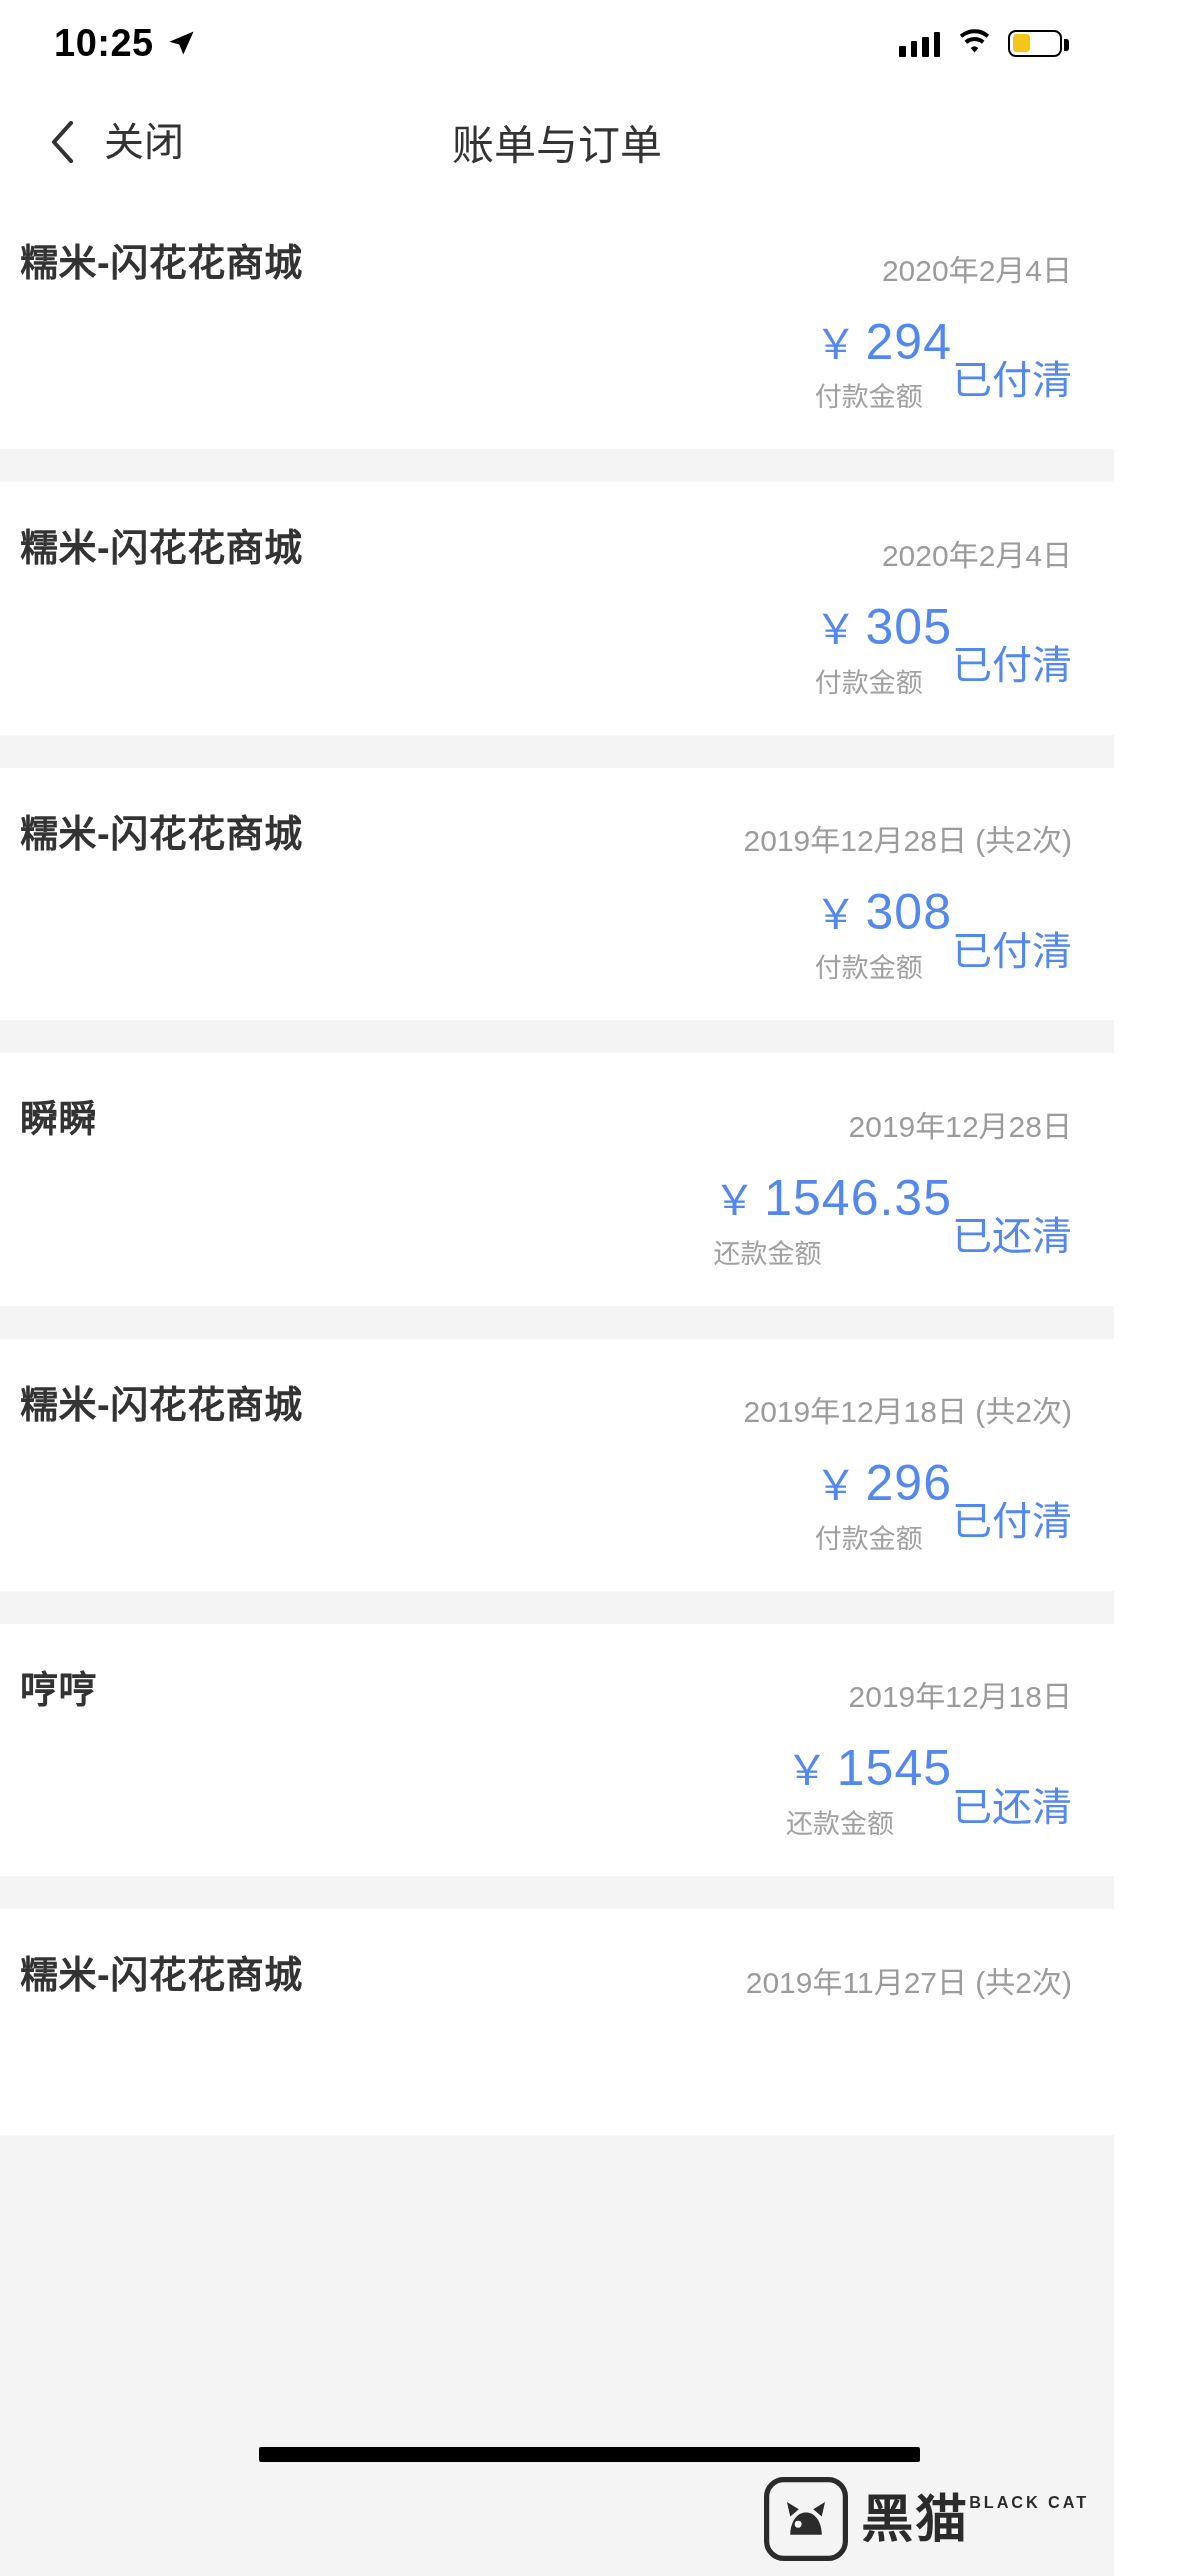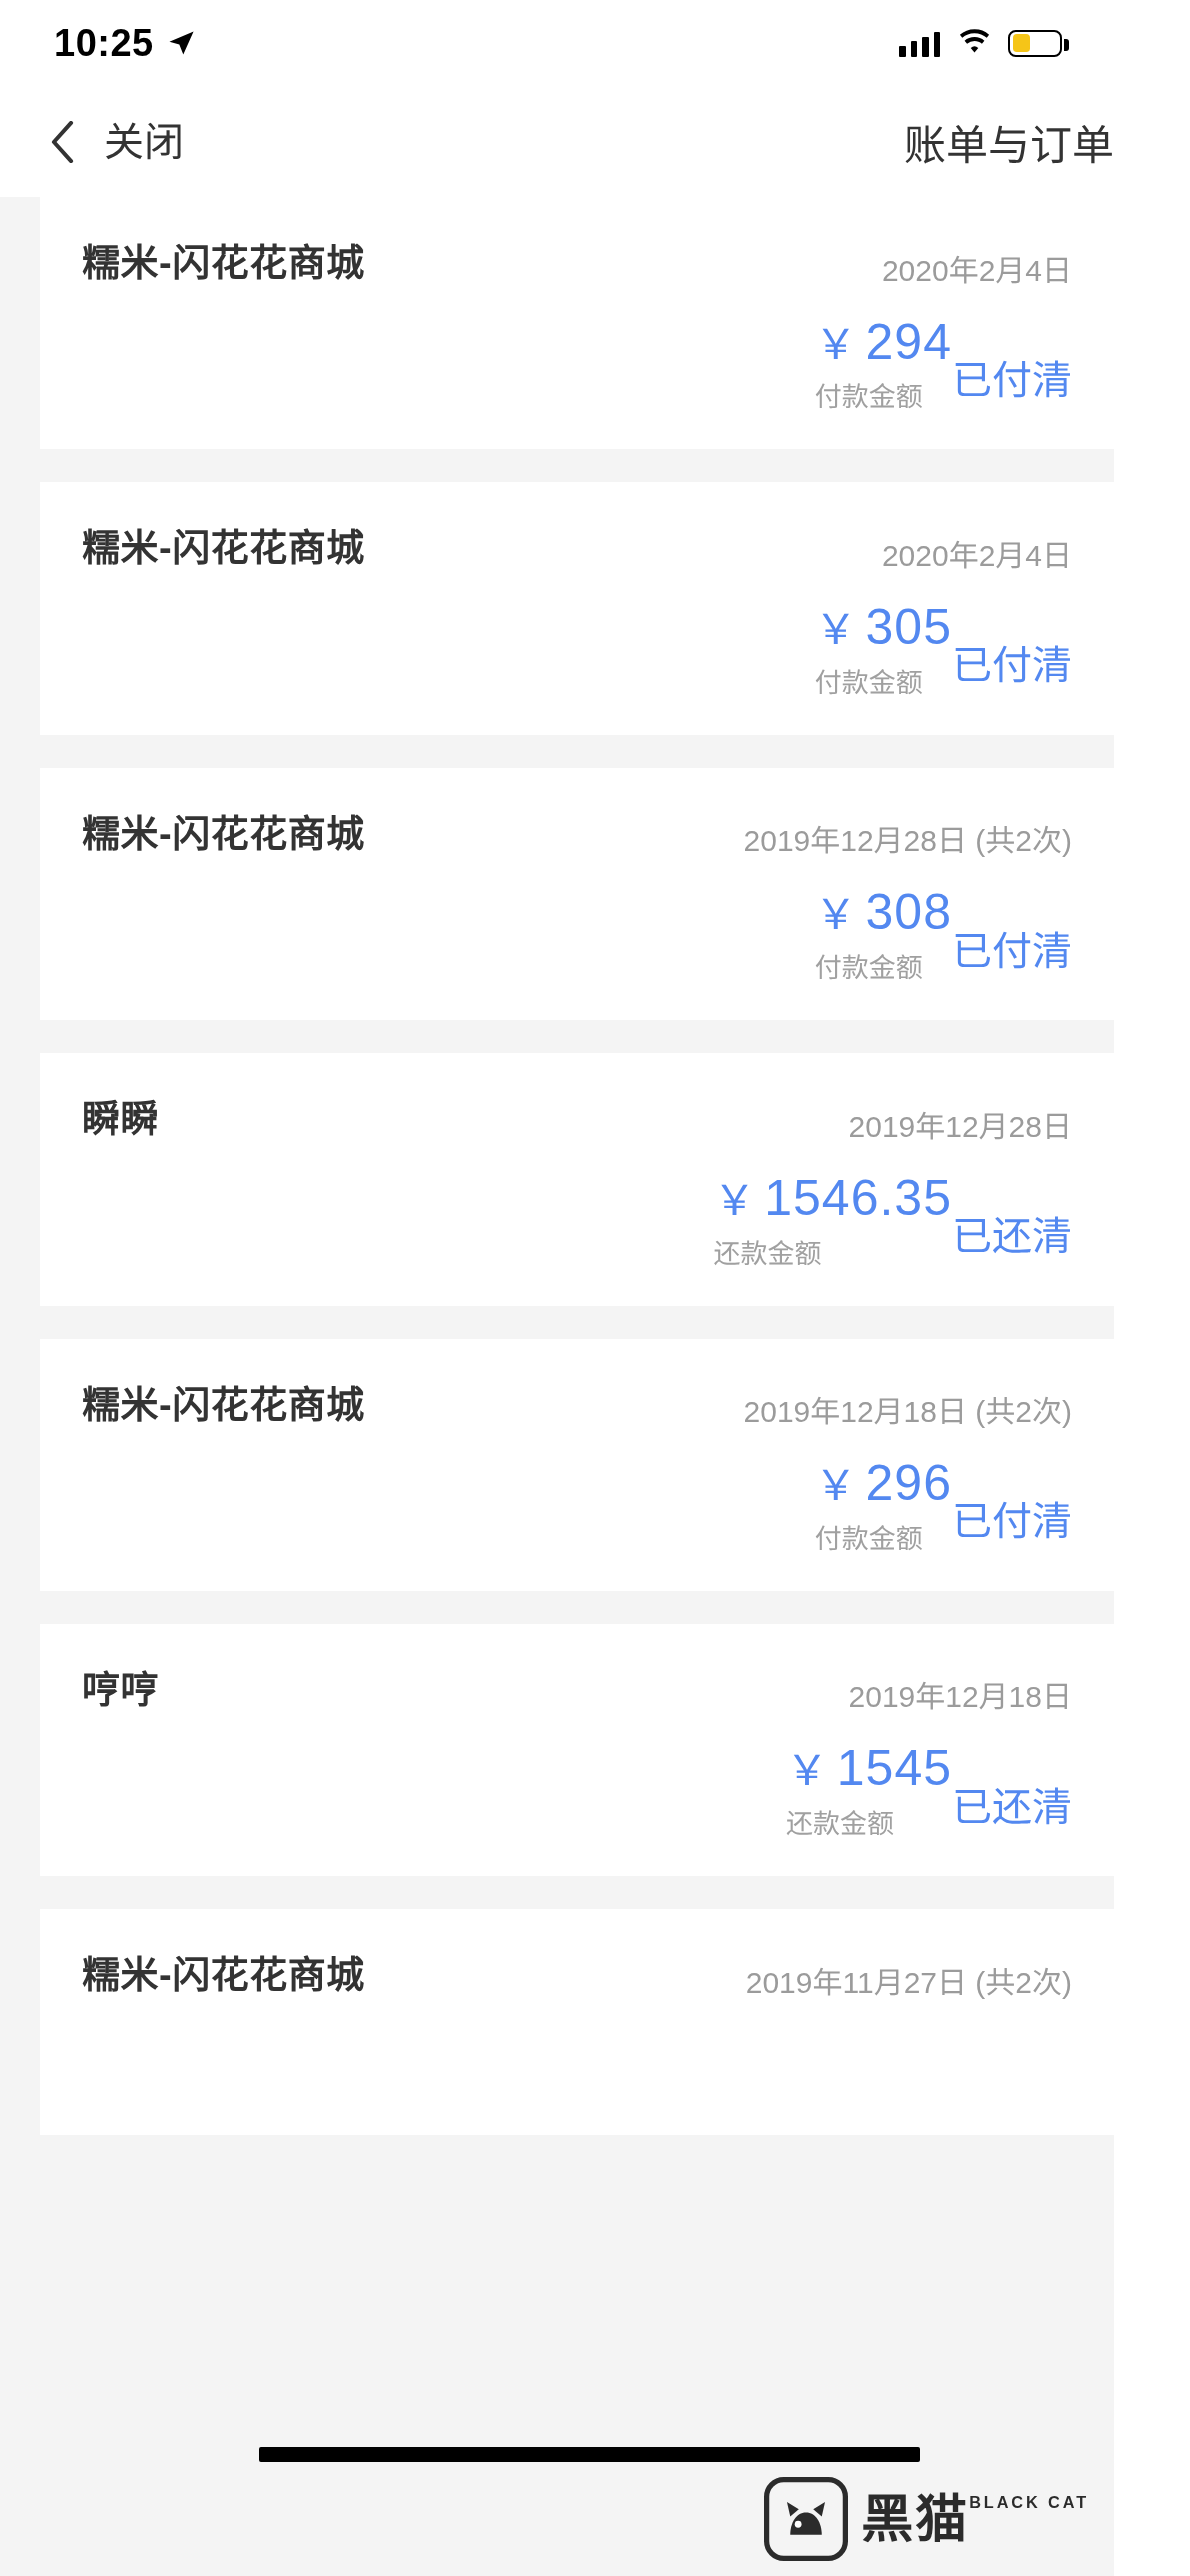--- a/index.html
+++ b/index.html
@@ -45,32 +45,31 @@
     position:relative; height:111px; background:#ffffff;
     display:flex; align-items:center;
   }
   .nav-back{
     display:flex; align-items:center; gap:29px;
     padding-left:50px; height:100%; cursor:pointer;
   }
   .chev{ width:25px; height:42px; display:block; }
   .nav-close{ font-size:40px; color:#333333; line-height:1; }
   .nav-title{
-    position:absolute; left:0; right:0; text-align:right;
+    position:absolute; left:0; right:0; text-align:center;
     font-size:42px; color:#333333; pointer-events:none;
   }
 
   
   .list{ background:#f4f4f4; }
   .gap{ height:33px; background:#f4f4f4; }
   .card{
     background:#ffffff;
-    padding:44px 42px 38px 42px;
+    padding:44px 42px 38px 20px;
     position:relative;
-    margin-left:40px;
   }
   .card-top{
     display:flex; align-items:flex-start; justify-content:space-between;
   }
   .merchant{
     font-size:38px; color:#333333; font-weight:700; line-height:1.2;
     letter-spacing:0.5px;
   }
   .date{
     font-size:30px; color:#9b9b9b; line-height:1.2;

